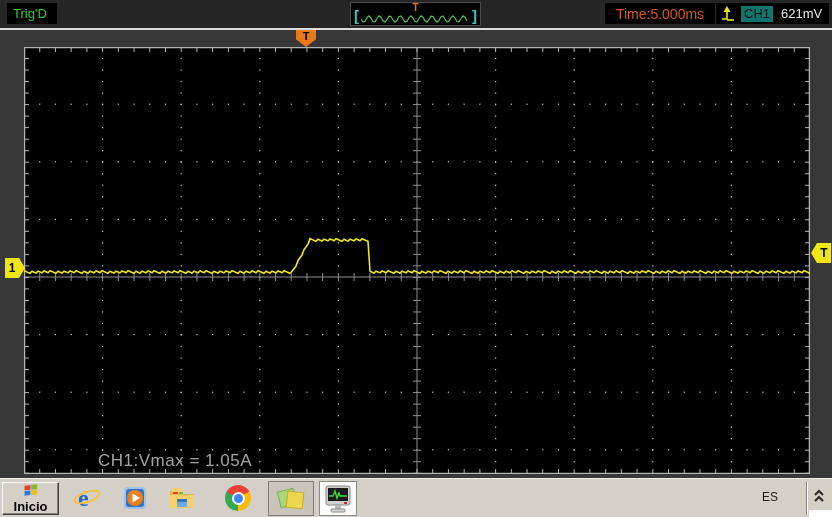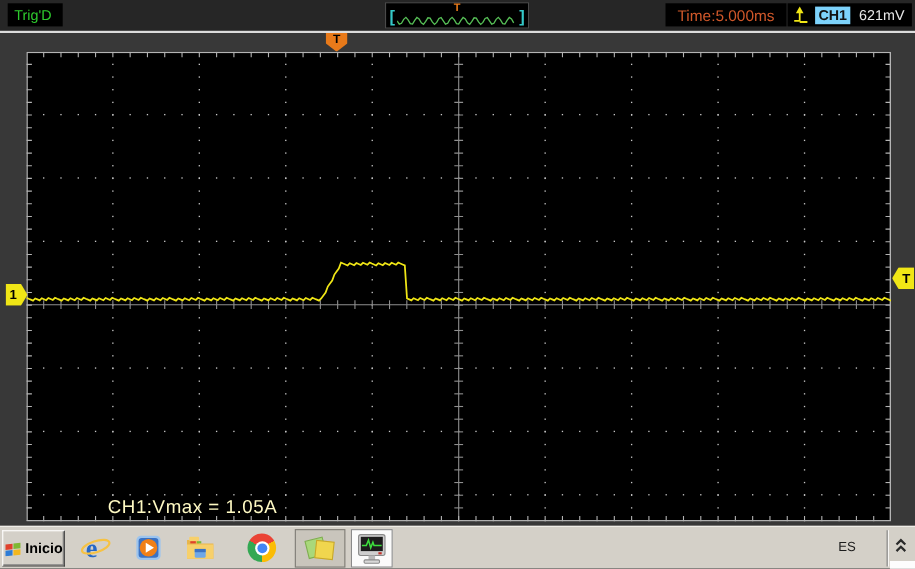--- a/index.html
+++ b/index.html
@@ -15,47 +15,47 @@
   #trig-box span { color:#2ecc2e; font-size:13px; }
   #preview-box { left:350px; top:2px; width:131px; height:24px; border:1px solid #4a4a4a; }
   #preview-t { position:absolute; left:0; right:0; top:-1px; text-align:center;
                color:#e87a1a; font-size:10px; font-weight:bold; }
   .bracket { position:absolute; top:4px; color:#35c8c8; font-size:15px; font-weight:bold; }
   #br-l { left:3px; } #br-r { right:3px; }
   #preview-wave { position:absolute; left:10px; top:2px; }
   #time-box { left:597px; top:3px; width:110px; height:21px; justify-content:center;margin-left:8px; }
   #time-box span { color:#d0582a; font-size:14px; }
   #trigch-box { left:716px; top:3px; width:113px; height:21px; padding:0 5px; gap:5px; }
-  #ch-badge { background:#7dd3fc; color:#111; font-size:13px; font-weight:bold;
+  #ch-badge { background:#0f766e; color:#111; font-size:13px; font-weight:normal;
               padding:0px 3px 1px 3px; line-height:15px; }
   #trig-level { color:#e8e8e8; font-size:13px; margin-left:3px; }
 
   
   #scope-band { position:absolute; left:0; top:30px; width:832px; height:448px; background:#383838; }
   #graticule { position:absolute; left:24px; top:17px; background:#000; display:block; }
   .marker { position:absolute; display:flex; align-items:center; justify-content:center;
             font-weight:bold; font-size:12px; color:#000; }
   #marker-top { left:296px; top:0px; width:20px; height:17px; background:#e87a1a;
                 clip-path:polygon(0 0,100% 0,100% 55%,50% 100%,0 55%);
                 align-items:flex-start; font-size:11px; }
   #marker-ch1 { left:5px; top:228px; width:20px; height:20px; background:#f0e616;
                 clip-path:polygon(0 0,70% 0,100% 50%,70% 100%,0 100%); padding-right:6px; }
   #marker-trig { left:811px; top:213px; width:20px; height:20px; background:#f0e616;
                  clip-path:polygon(30% 0,100% 0,100% 100%,30% 100%,0 50%); padding-left:6px; }
-  #measurement { position:absolute; left:98px; top:421px; color:#fef9c3; font-size:17px;
+  #measurement { position:absolute; left:98px; top:421px; color:#a3a3a3; font-size:17px;
                  letter-spacing:0.5px; }
 
   
   #taskbar { position:absolute; left:0; top:478px; width:832px; height:39px;
              background:#d4d0c8; border-top:1px solid #f2f0ea; }
   #start-btn { position:absolute; left:2px; top:3px; width:57px; height:33px;
                background:#d4d0c8; border-top:1px solid #fff; border-left:1px solid #fff;
                border-right:1px solid #404040; border-bottom:1px solid #404040;
                box-shadow:inset -1px -1px 0 #808080; display:flex; align-items:center;
-               justify-content:center; gap:3px; cursor:pointer; }
+               justify-content:center; gap:3px; cursor:pointer;flex-direction:column; }
   #start-btn b { font-size:13px; color:#000; }
   .ql { position:absolute; top:5px; width:28px; height:28px; display:flex;
         align-items:center; justify-content:center; cursor:pointer; }
   #task-sticky { position:absolute; left:268px; top:2px; width:46px; height:35px;
                  background:#c9c5bc; border:1px solid #7f7c76; display:flex;
                  align-items:center; justify-content:center; cursor:pointer; }
   #task-scope { position:absolute; left:319px; top:2px; width:38px; height:35px;
                 background:#fbfbfb; border:1px solid #8a8a8a; display:flex;
                 align-items:center; justify-content:center; cursor:pointer; }
   #lang { position:absolute; left:762px; top:11px; font-size:12px; color:#1c1c1c; }

